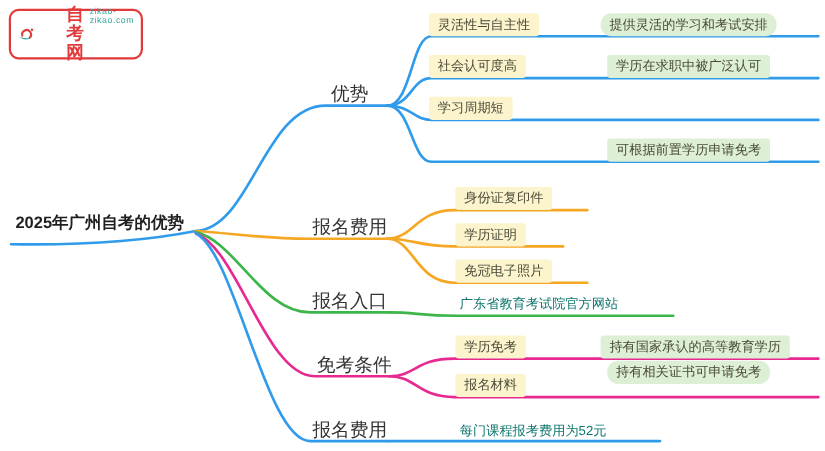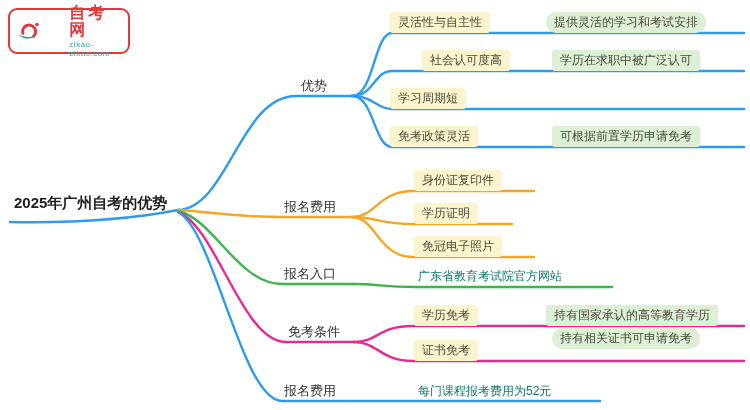--- a/index.html
+++ b/index.html
@@ -4,32 +4,32 @@
 <style>
   html,body{margin:0;padding:0;background:#fff;}
   .stage{
     position:relative;width:750px;height:410px;background:#ffffff;overflow:hidden;
     font-family:"Liberation Sans","DejaVu Sans",sans-serif;color:#333;
   }
   .edges{position:absolute;left:0;top:0;width:750px;height:410px;}
   .edges path{fill:none;stroke-width:2.4;stroke-linecap:round;}
   .node{position:absolute;white-space:nowrap;line-height:15px;}
   .root-label{font-size:15px;font-weight:600;color:#1f1f1f;}
-  .branch-label{font-size:13px;color:#333;}
+  .branch-label{font-size:17px;color:#333;}
   .leaf{font-size:12px;padding:3px 8px;border-radius:3px;color:#4a4a3a;}
   .leaf-yellow{background:#fcf4cc;}
   .leaf-green{background:#ddefd5;}
   .leaf-plain{background:transparent;padding:3px 2px;color:#0f766e;}
   
   .logo{
     position:absolute;left:8px;top:8px;width:122px;height:46px;
     border:2px solid #e23a3a;border-radius:9px;display:flex;align-items:center;
     gap:5px;padding:0 6px;box-sizing:border-box;background:#fff;
   }
-  .logo-text{display:flex;flex-direction:column;line-height:1.1;margin-left:24px;}
+  .logo-text{display:flex;flex-direction:row;line-height:1.1;margin-left:24px;}
   .logo-title{color:#e23a3a;font-size:16px;font-weight:bold;letter-spacing:3px;}
   .logo-domain{color:#35a79c;font-size:8px;letter-spacing:0.5px;margin-top:2px;}
 </style>
 </head>
 <body>
 
 <div class="stage">
 
   <svg class="edges">
 
@@ -74,35 +74,34 @@
 
   <div class="node branch-label" style="left:301px;top:78px;">优势</div>
   <div class="node branch-label" style="left:284px;top:199px;">报名费用</div>
   <div class="node branch-label" style="left:284px;top:266px;">报名入口</div>
   <div class="node branch-label" style="left:288px;top:324px;">免考条件</div>
   <div class="node branch-label" style="left:284px;top:383px;">报名费用</div>
 
   <div class="node leaf leaf-yellow" style="left:390px;top:12px;">灵活性与自主性</div>
   <div class="node leaf leaf-green" style="left:546px;top:12px;border-radius:10px;">提供灵活的学习和考试安排</div>
 
-  <div class="node leaf leaf-yellow" style="left:390px;top:50px;margin-left:32px;">社会认可度高</div>
+  <div class="node leaf leaf-yellow" style="left:390px;top:50px;">社会认可度高</div>
   <div class="node leaf leaf-green" style="left:552px;top:50px;">学历在求职中被广泛认可</div>
 
   <div class="node leaf leaf-yellow" style="left:390px;top:88px;">学习周期短</div>
 
-  <div class="node leaf leaf-yellow" style="left:390px;top:126px;">免考政策灵活</div>
   <div class="node leaf leaf-green" style="left:552px;top:126px;">可根据前置学历申请免考</div>
 
   <div class="node leaf leaf-yellow" style="left:414px;top:170px;">身份证复印件</div>
   <div class="node leaf leaf-yellow" style="left:414px;top:203px;">学历证明</div>
   <div class="node leaf leaf-yellow" style="left:414px;top:236px;">免冠电子照片</div>
 
   <div class="node leaf leaf-plain" style="left:416px;top:266px;">广东省教育考试院官方网站</div>
 
   <div class="node leaf leaf-yellow" style="left:414px;top:305px;">学历免考</div>
   <div class="node leaf leaf-green" style="left:546px;top:305px;">持有国家承认的高等教育学历</div>
 
-  <div class="node leaf leaf-yellow" style="left:414px;top:340px;">证书免考</div>
+  <div class="node leaf leaf-yellow" style="left:414px;top:340px;">报名材料</div>
   <div class="node leaf leaf-green" style="left:552px;top:328px;border-radius:10px;">持有相关证书可申请免考</div>
 
   <div class="node leaf leaf-plain" style="left:416px;top:381px;">每门课程报考费用为52元</div>
 
 </div>
 
 </body></html>

